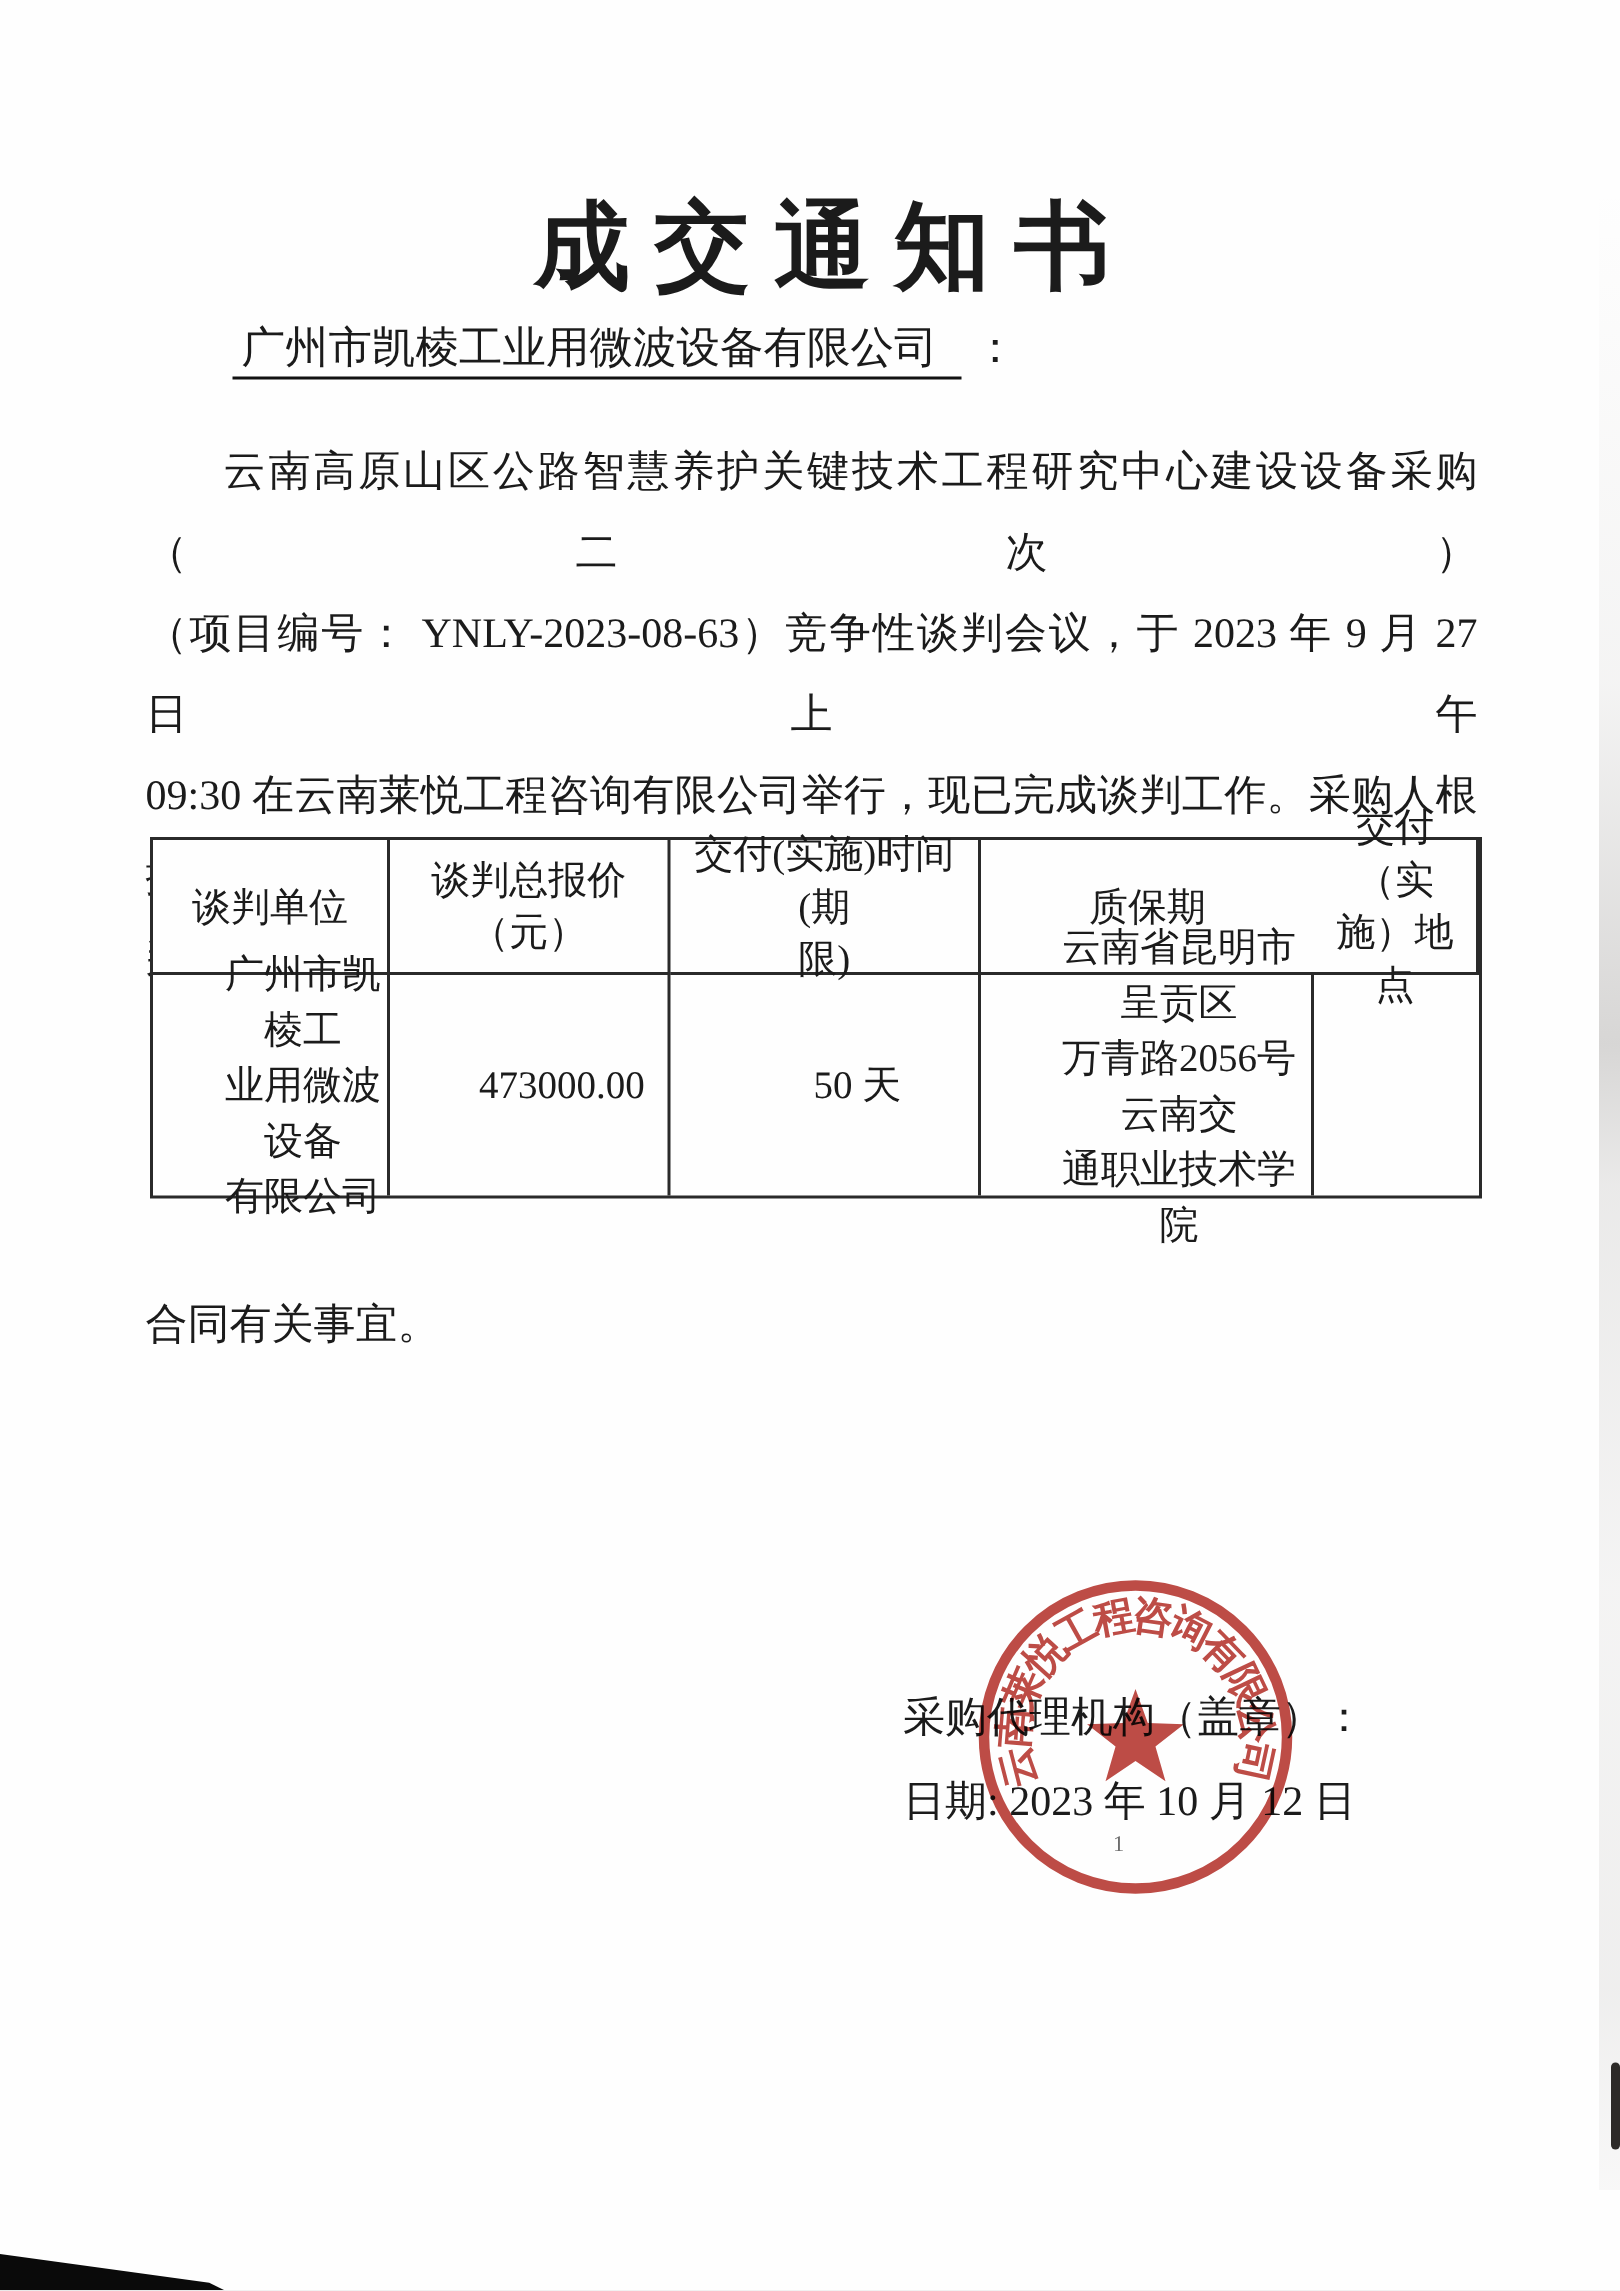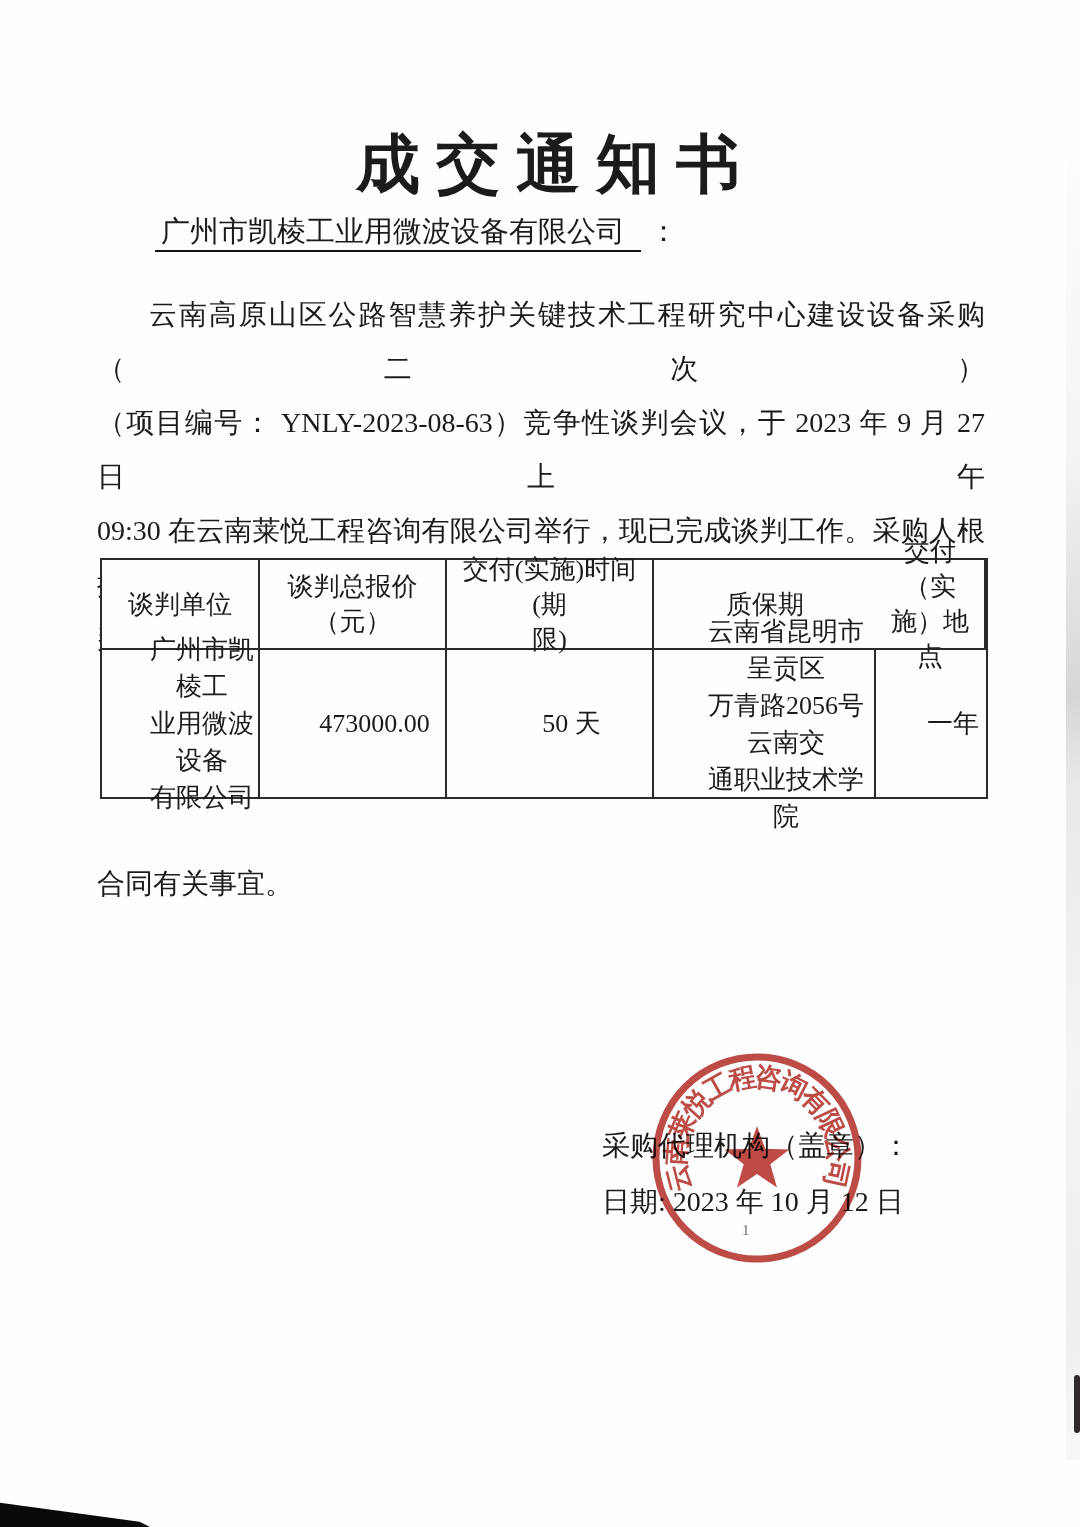--- a/index.html
+++ b/index.html
@@ -125,21 +125,20 @@
     <div class="cell last-col">质保期</div>
     <div class="cell">交付（实施）地点</div>
     <div class="cell body-row">广州市凯棱工
 业用微波设备
 有限公司</div>
     <div class="cell body-row">473000.00</div>
     <div class="cell body-row">50 天</div>
     <div class="cell body-row">云南省昆明市呈贡区
 万青路2056号云南交
 通职业技术学院</div>
-    <div class="cell body-row last-col">一年</div>
   </div>
 
   <div class="closing">
     <div class="pline">合同有关事宜。</div>
   </div>
 
   <div class="signature">
     <div>采购代理机构（盖章）：</div>
     <div>日期: 2023 年 10 月 12 日</div>
   </div>

